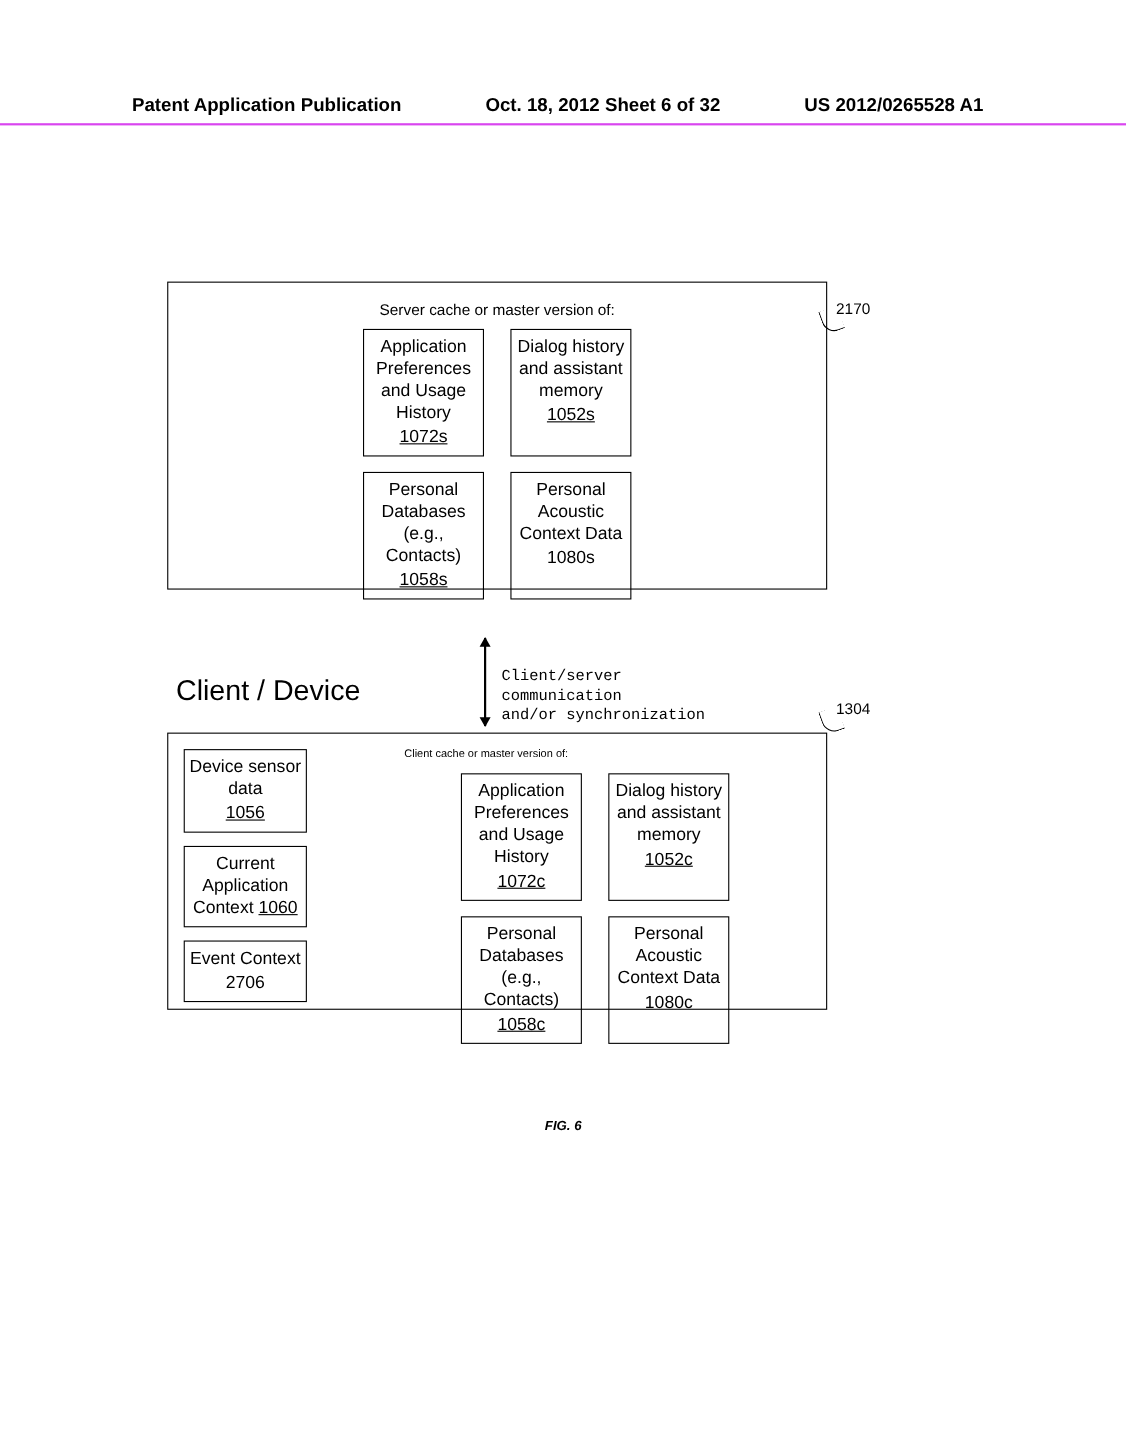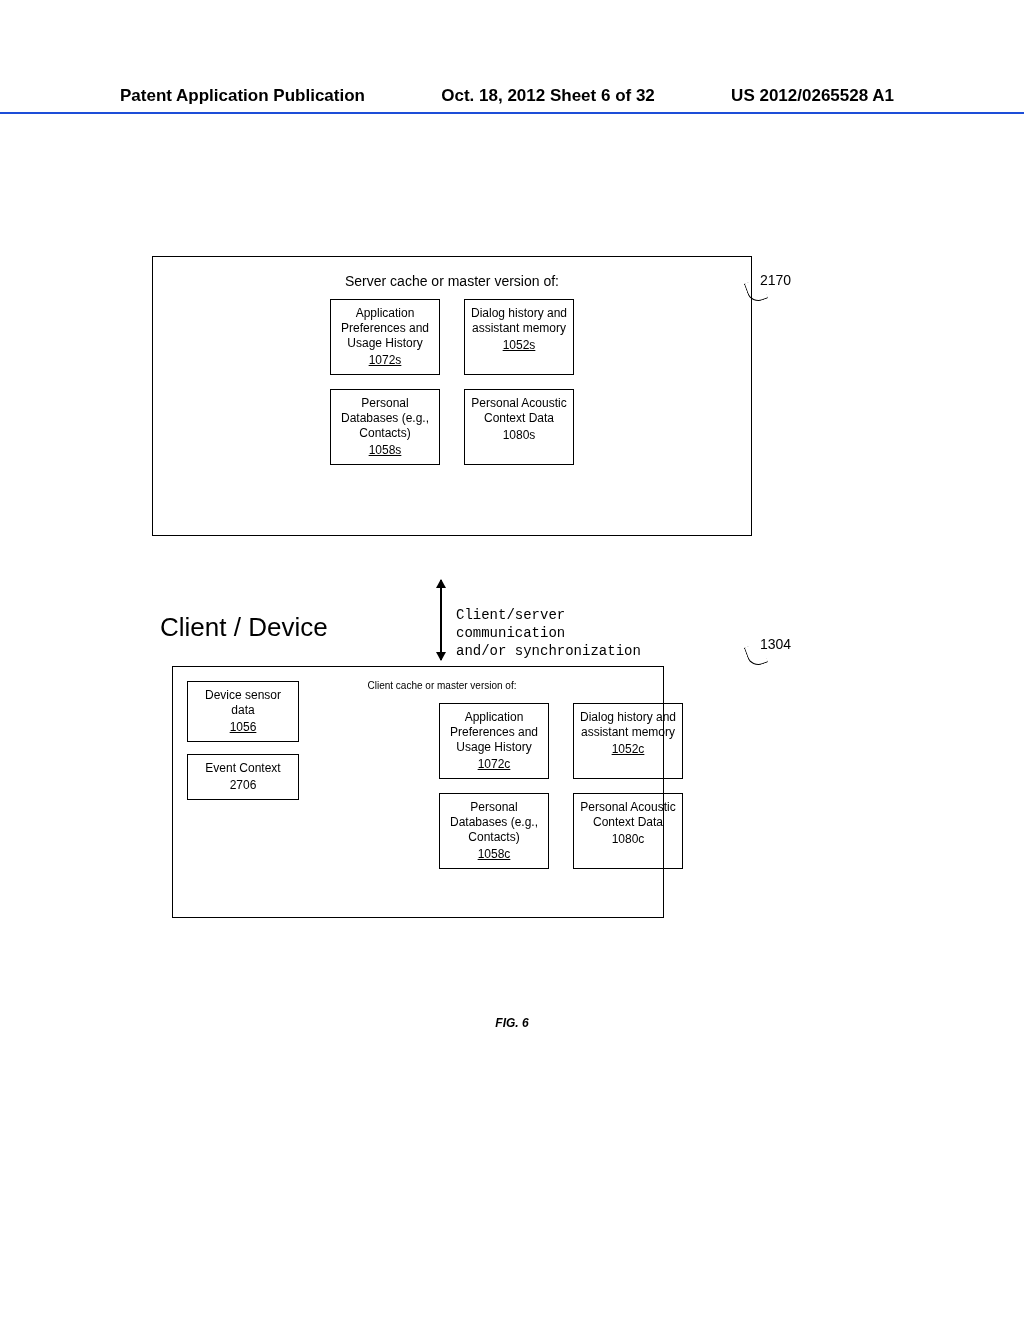--- a/index.html
+++ b/index.html
@@ -11,21 +11,21 @@
     width: 1024px;
     height: 1320px;
     position: relative;
     color: #000;
   }
   .header {
     position: absolute;
     top: 86px;
     left: 0;
     right: 0;
-    border-bottom: 2px solid #1d4ed8;
+    border-bottom: 2px solid #d946ef;
     padding-bottom: 6px;
   }
   .header-row {
     display: flex;
     justify-content: space-between;
     font-size: 17px;
     font-weight: bold;
     padding: 0 130px 0 120px;
   }
   .diagram {
@@ -87,21 +87,21 @@
   .client-grid {
     position: absolute;
     left: 258px;
     top: 36px;
   }
   .small-box {
     border: 1.5px solid #000;
     width: 110px;
     padding: 6px 4px;
     text-align: center;
-    font-size: 12px;
+    font-size: 16px;
     line-height: 1.25;
   }
   .small-box .ref {
     text-decoration: underline;
     display: block;
     margin-top: 2px;
   }
   .small-box .ref-no-u {
     display: block;
     margin-top: 2px;
@@ -209,28 +209,33 @@
 <div class="arrow"></div>
 <div class="comm-label">
   <span>Client/server communication</span><br>
   <span>and/or synchronization</span>
 </div>
 
 <div class="section-title client-title-pos">Client / Device</div>
 <div class="ref-num ref-1304">1304</div>
 <div class="hook hook-1304"></div>
 
-<div style="position:absolute; top:666px; left:152px; width:492px;margin-left:20px;">
+<div style="position:absolute; top:666px; left:152px; width:600px;">
   <div class="outer-box client-box">
     <div class="left-col">
       <div class="small-box">
         <span>Device sensor data</span>
         <span class="ref">1056</span>
       </div>
       <div class="small-box">
+          <div>Current</div>
+          <div>Application</div>
+          <div>Context <span style="text-decoration:underline">1060</span></div>
+        </div>
+      <div class="small-box">
         <span>Event Context</span>
         <span class="ref-no-u">2706</span>
       </div>
     </div>
 
     <div class="grid client-grid">
       <div class="small-box">
         <span>Application Preferences and Usage History</span>
         <span class="ref">1072c</span>
       </div>

